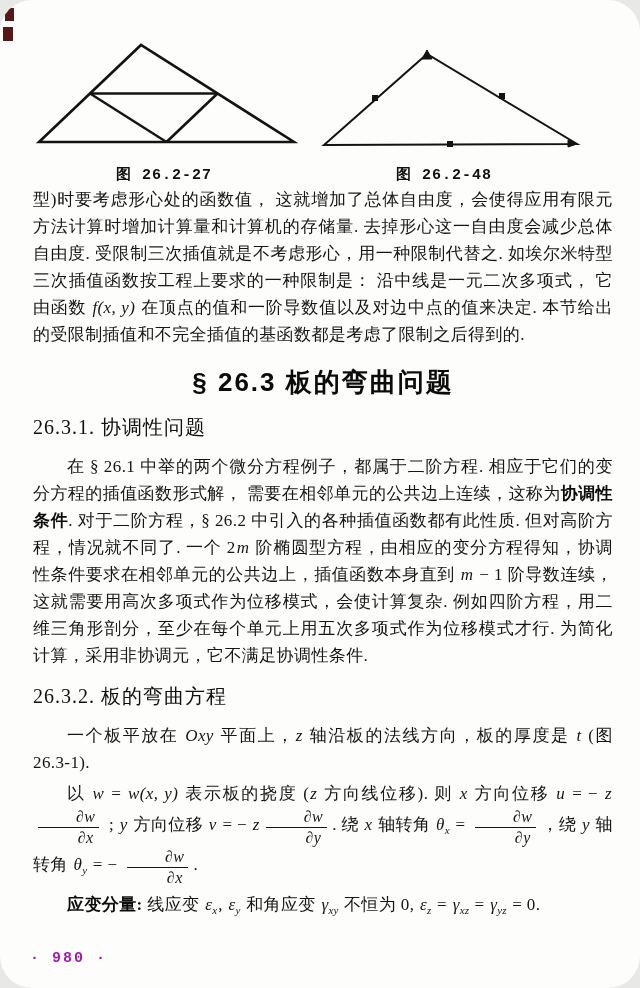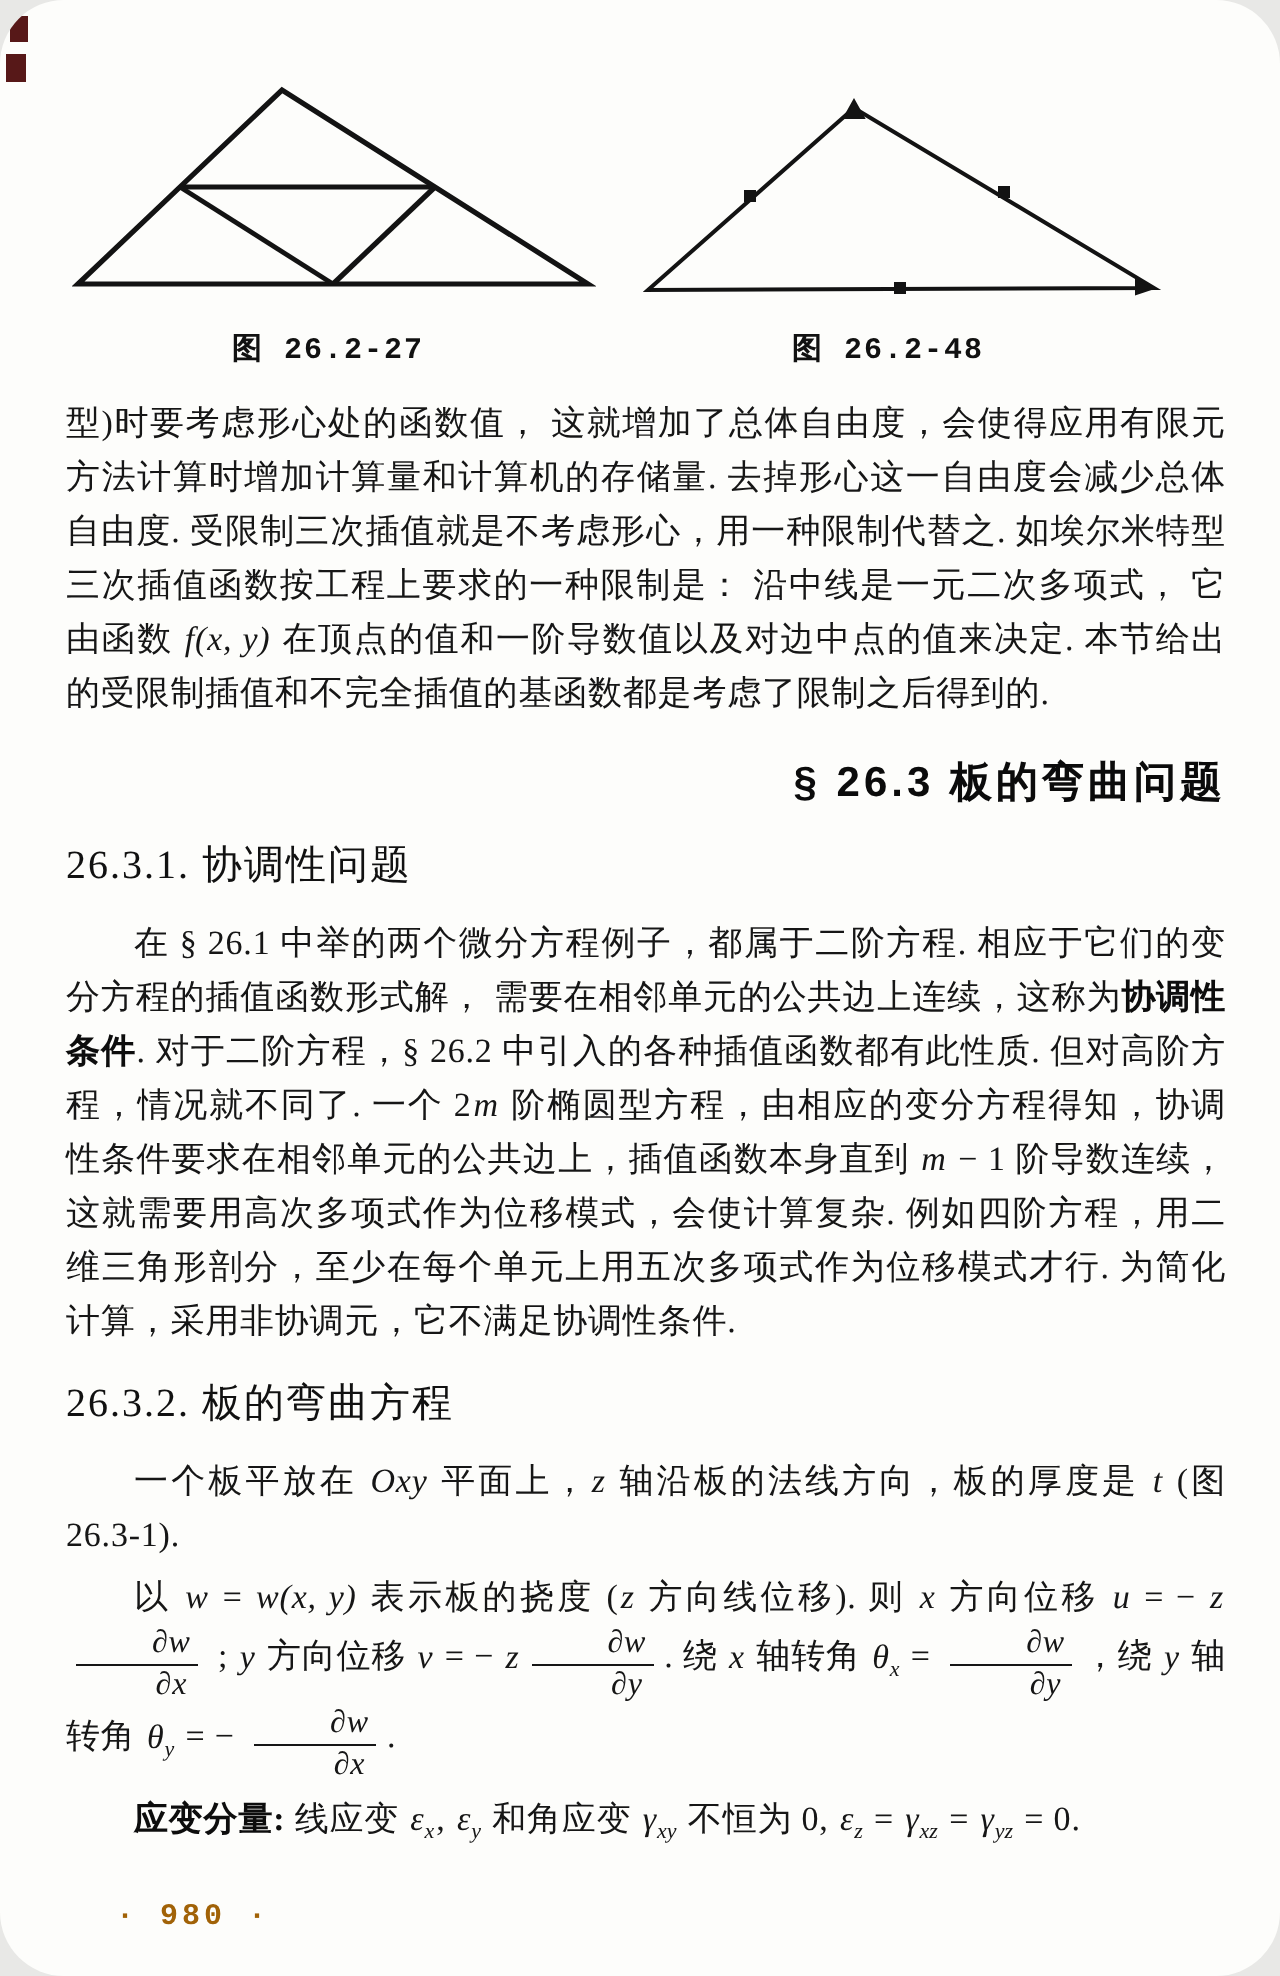--- a/index.html
+++ b/index.html
@@ -23,21 +23,21 @@
   .fig-cap{
     position:absolute;top:165px;
     font-family:"Liberation Mono","DejaVu Sans Mono",monospace;
     font-size:15px;font-weight:bold;letter-spacing:1px;color:#111;
     white-space:nowrap;
   }
   .cap27{left:116px;}
   .cap28{left:396px;}
 
   
-  .textcol{position:absolute;left:33px;top:198px;width:580px;}
+  .textcol{position:absolute;left:33px;top:186px;width:580px;}
   p.body{
     margin:0;
     font-size:17px;line-height:27px;
     text-align:justify;
     letter-spacing:0.4px;
   }
   p.indent{text-indent:2em;}
   .rt{color:#161616;}
   .rb{font-weight:bold;color:#0d0d0d;}
   .ri{font-style:italic;font-family:"Liberation Serif","DejaVu Serif",serif;padding:0 1px;}
@@ -45,36 +45,36 @@
   .frac{
     display:inline-block;vertical-align:-13px;text-align:center;
     font-style:italic;font-size:16px;line-height:1.1;
     margin:1px 5px;
   }
   .frac .num{display:block;padding:0 4px 1px;border-bottom:1.6px solid #161616;}
   .frac .den{display:block;padding:1px 4px 0;}
 
   h1.sec{
     margin:17px 0 14px;
-    text-align:right;
+    text-align:center;
     font-family:"Liberation Sans","DejaVu Sans",sans-serif;
-    font-size:21px;font-weight:bold;color:#0b0b0b;
+    font-size:26px;font-weight:bold;color:#0b0b0b;
     letter-spacing:2px;
   }
   h2.sub{
     margin:14px 0 12px;
     font-family:Liberation Serif, serif;
     font-size:20px;font-weight:normal;color:#111;
     letter-spacing:1px;
   }
   .gap-sm{height:4px;}
   .page-num{
     position:absolute;left:30px;top:950px;
     font-family:"Liberation Mono","DejaVu Sans Mono",monospace;
-    font-size:15px;font-weight:bold;color:#a16207;letter-spacing:2px;margin-left:28px;
+    font-size:15px;font-weight:bold;color:#a21caf;letter-spacing:2px;
   }
   svg line, svg polygon{stroke:#131313;}
 </style>
 </head>
 <body>
 
 <div class="page">
 
   <div class="artifact a1"></div>
   <div class="artifact a2"></div>

